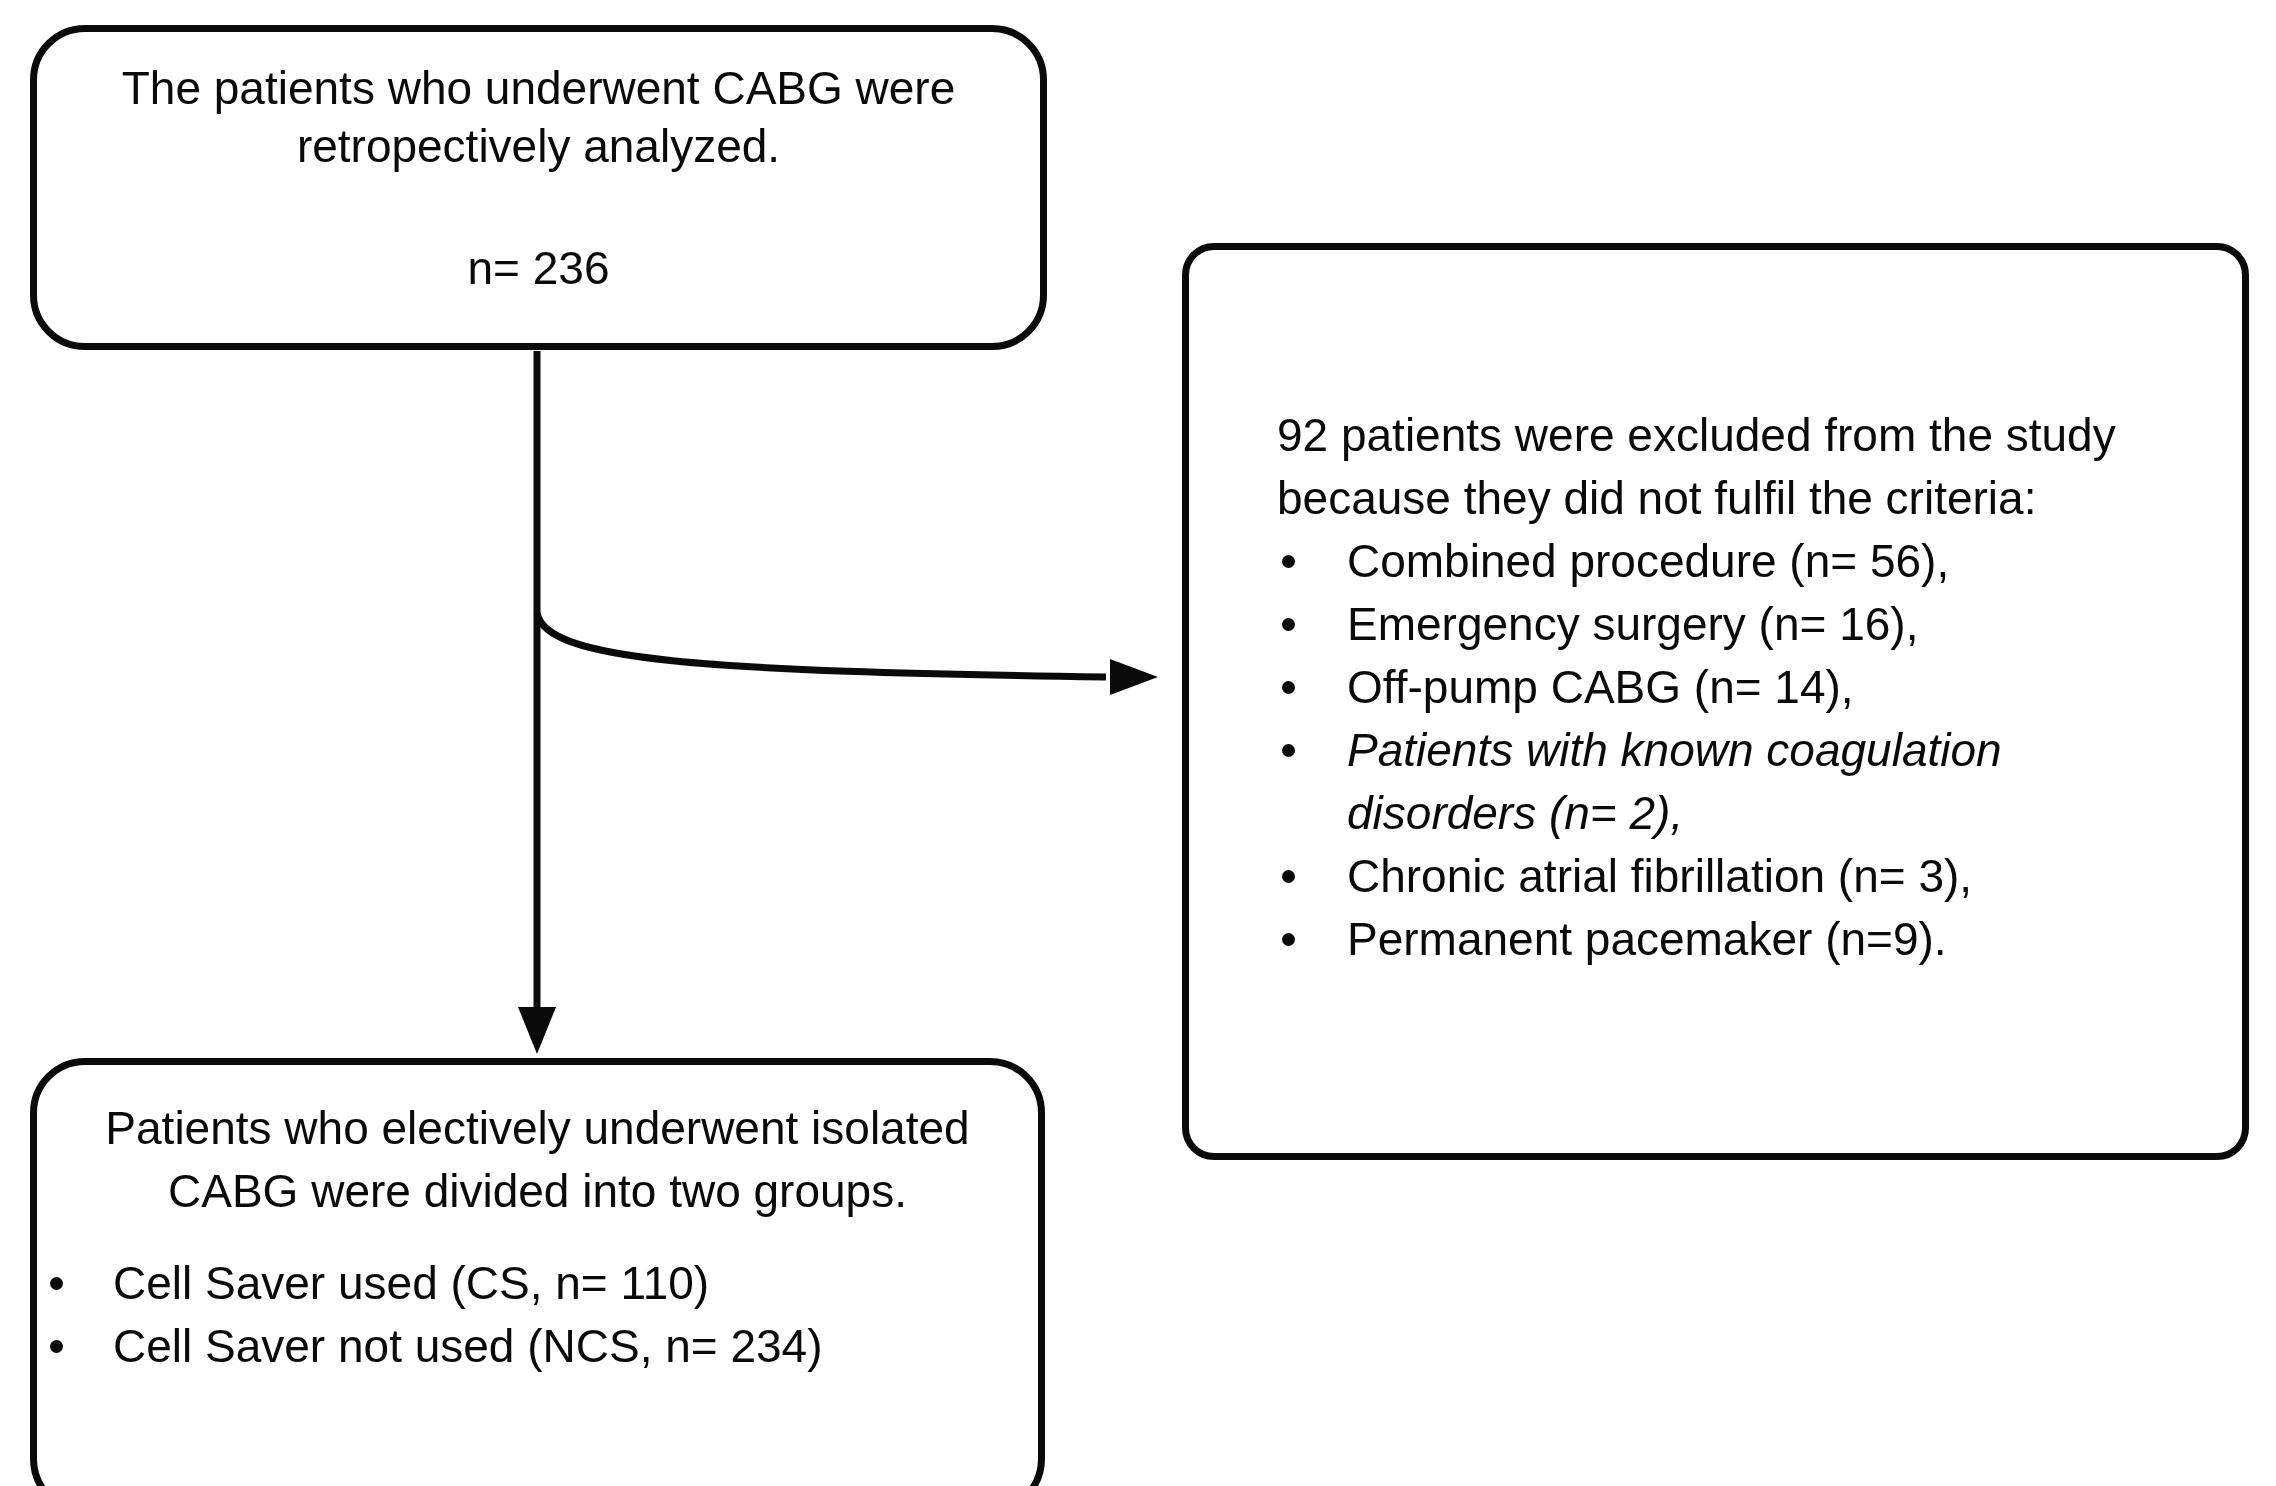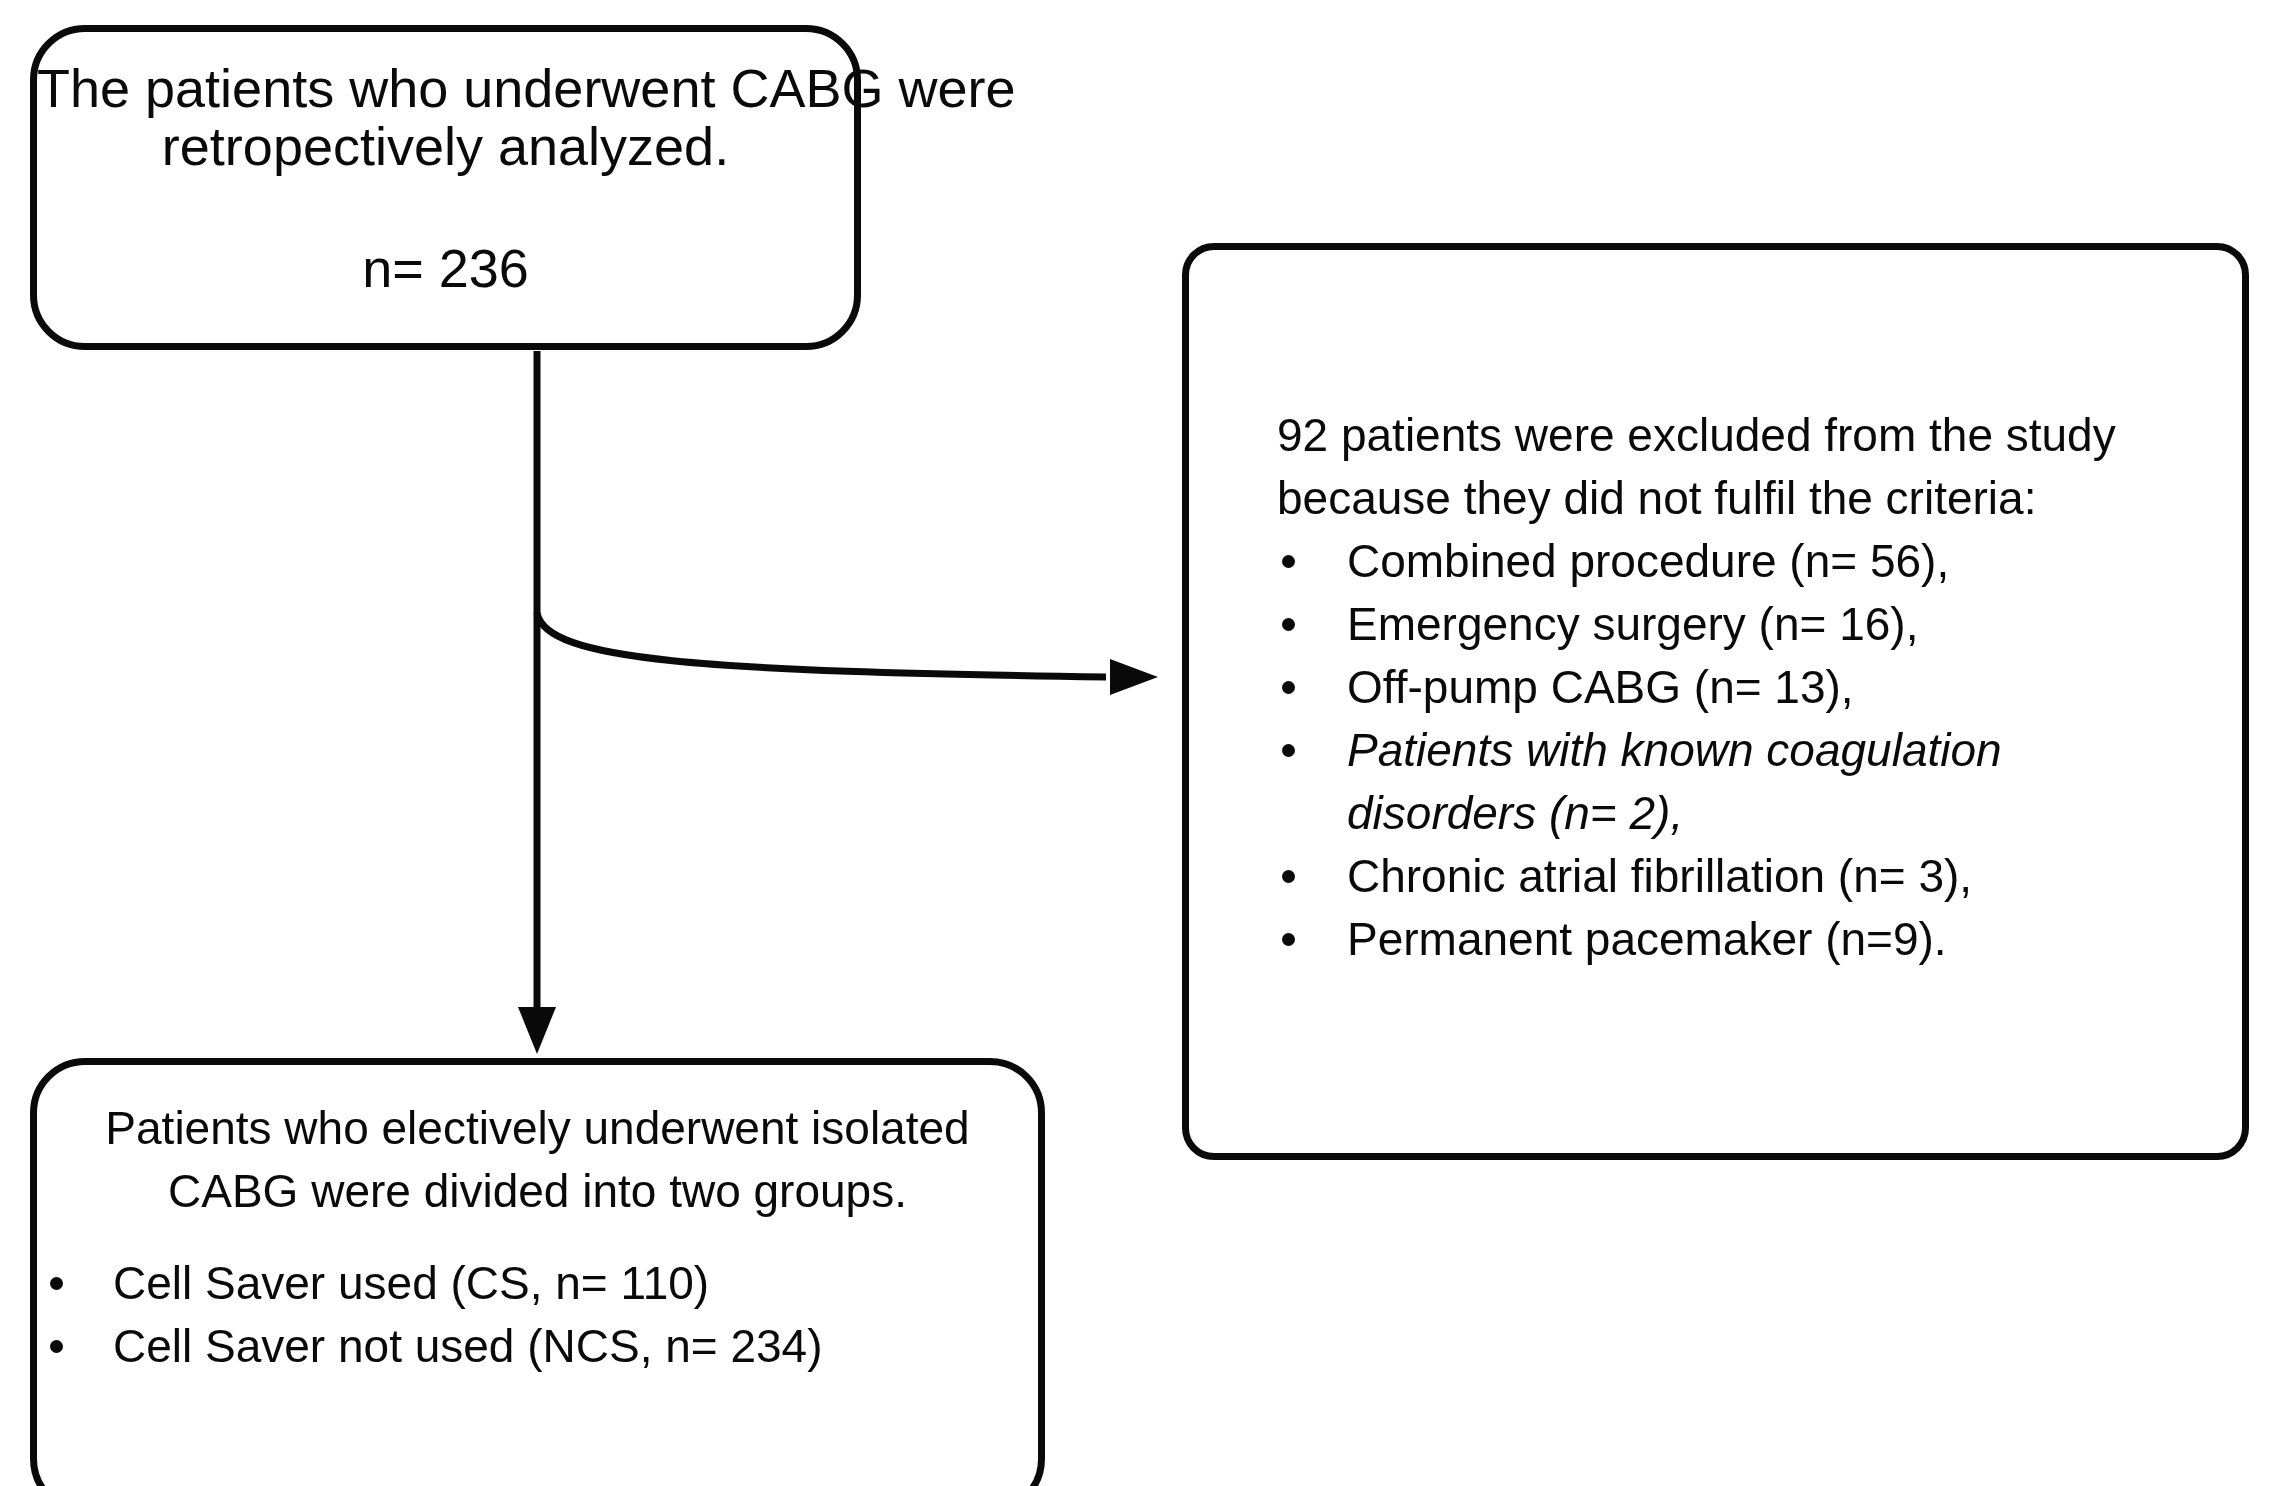--- a/index.html
+++ b/index.html
@@ -27,25 +27,25 @@
     position: absolute;
     box-sizing: border-box;
     border: 7px solid #0a0a0a;
     border-radius: 55px;
     background: #ffffff;
   }
   
   .box-initial {
     left: 30px;
     top: 25px;
-    width: 831px;
+    width: 1017px;
     height: 325px;
     padding-top: 27px;
     text-align: center;
-    font-size: 54px;
+    font-size: 46px;
     line-height: 58px;
   }
   .box-initial .line { white-space: nowrap; }
   .box-initial .n-label {
     margin-top: 64px;
     white-space: nowrap;
   }
   
   .box-excluded {
     left: 1182px;
@@ -115,21 +115,21 @@
     <div class="line">retropectively analyzed.</div>
     <div class="n-label">n= 236</div>
   </div>
 
   <div class="box box-excluded">
     <div class="intro-line">92 patients were excluded from the study</div>
     <div class="intro-line">because they did not fulfil the criteria:</div>
     <ul class="bullet-list">
       <li>Combined procedure (n= 56),</li>
       <li>Emergency surgery (n= 16),</li>
-      <li>Off-pump CABG (n= 13),</li>
+      <li>Off-pump CABG (n= 14),</li>
       <li class="wrap-limit">Patients with known coagulation disorders (n= 2),</li>
       <li>Chronic atrial fibrillation (n= 3),</li>
       <li>Permanent pacemaker (n=9).</li>
     </ul>
   </div>
 
   <div class="box box-groups">
     <div class="heading">
       <div class="line">Patients who electively underwent isolated</div>
       <div class="line">CABG were divided into two groups.</div>

